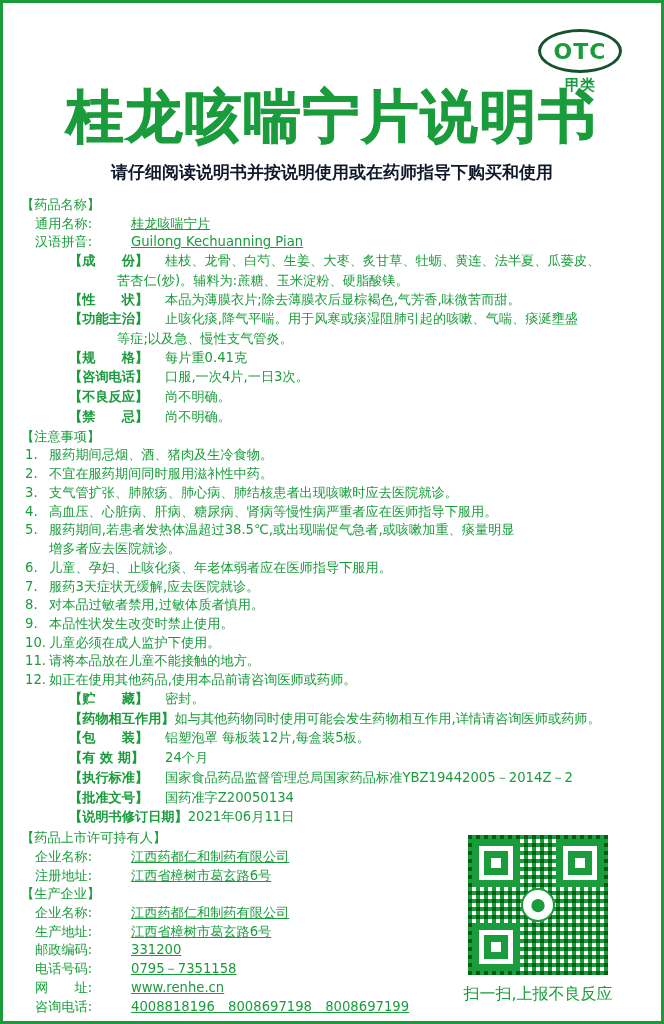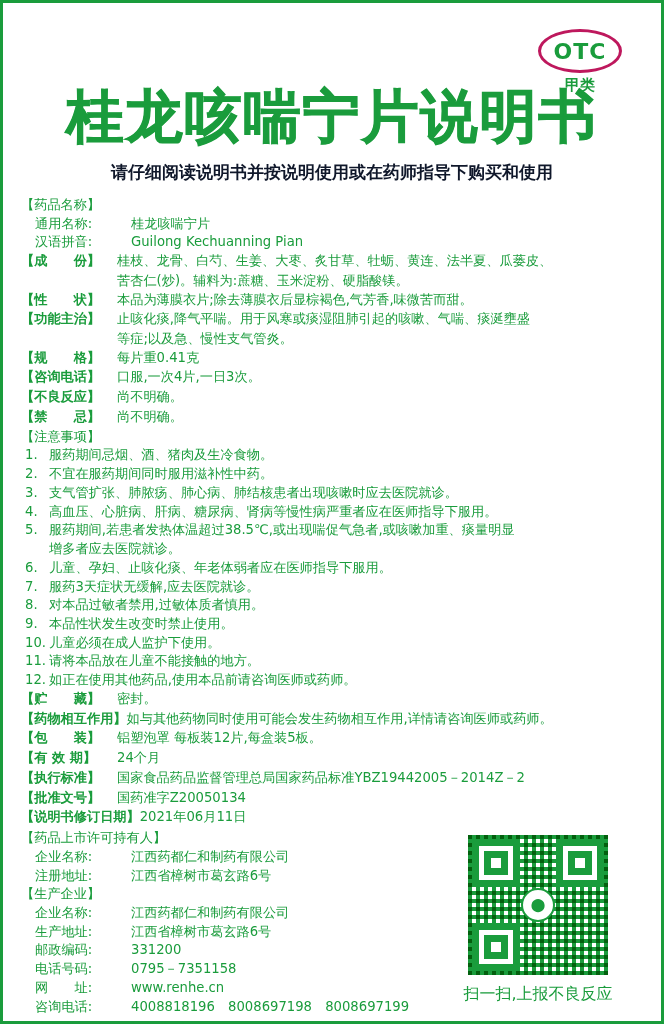--- a/index.html
+++ b/index.html
@@ -28,21 +28,21 @@
   .otc-wrap {
     position: absolute;
     right: 26px;
     top: 26px;
     width: 110px;
     text-align: center;
   }
   .otc-oval {
     width: 78px;
     height: 38px;
-    border: 3px solid #be185d;
+    border: 3px solid #14532d;
     border-radius: 50%;
     margin: 0 auto;
     display: flex;
     align-items: center;
     justify-content: center;
     font-size: 22px;
     font-weight: bold;
     letter-spacing: 1px;
     color: #1a9c3c;
   }
@@ -72,20 +72,21 @@
   }
   .body {
     margin-top: 12px;
     font-size: 13.2px;
     line-height: 1.42;
   }
   .row {
     display: flex;
     align-items: flex-start;
     margin-bottom: 1px;
+    margin-left: 48px;
   }
   .lbl {
     flex: 0 0 auto;
     white-space: nowrap;
     font-weight: bold;
   }
   .lbl-w {
     width: 96px;
   }
   .val {
@@ -101,20 +102,21 @@
   }
   .sub-lbl {
     flex: 0 0 auto;
     width: 110px;
     padding-left: 14px;
     box-sizing: border-box;
     white-space: nowrap;
   }
   .sub-val {
     flex: 1 1 auto;
+    text-decoration: underline;
   }
   .note-list {
     margin: 0;
     padding: 0;
     list-style: none;
   }
   .note-item {
     display: flex;
     align-items: flex-start;
   }

